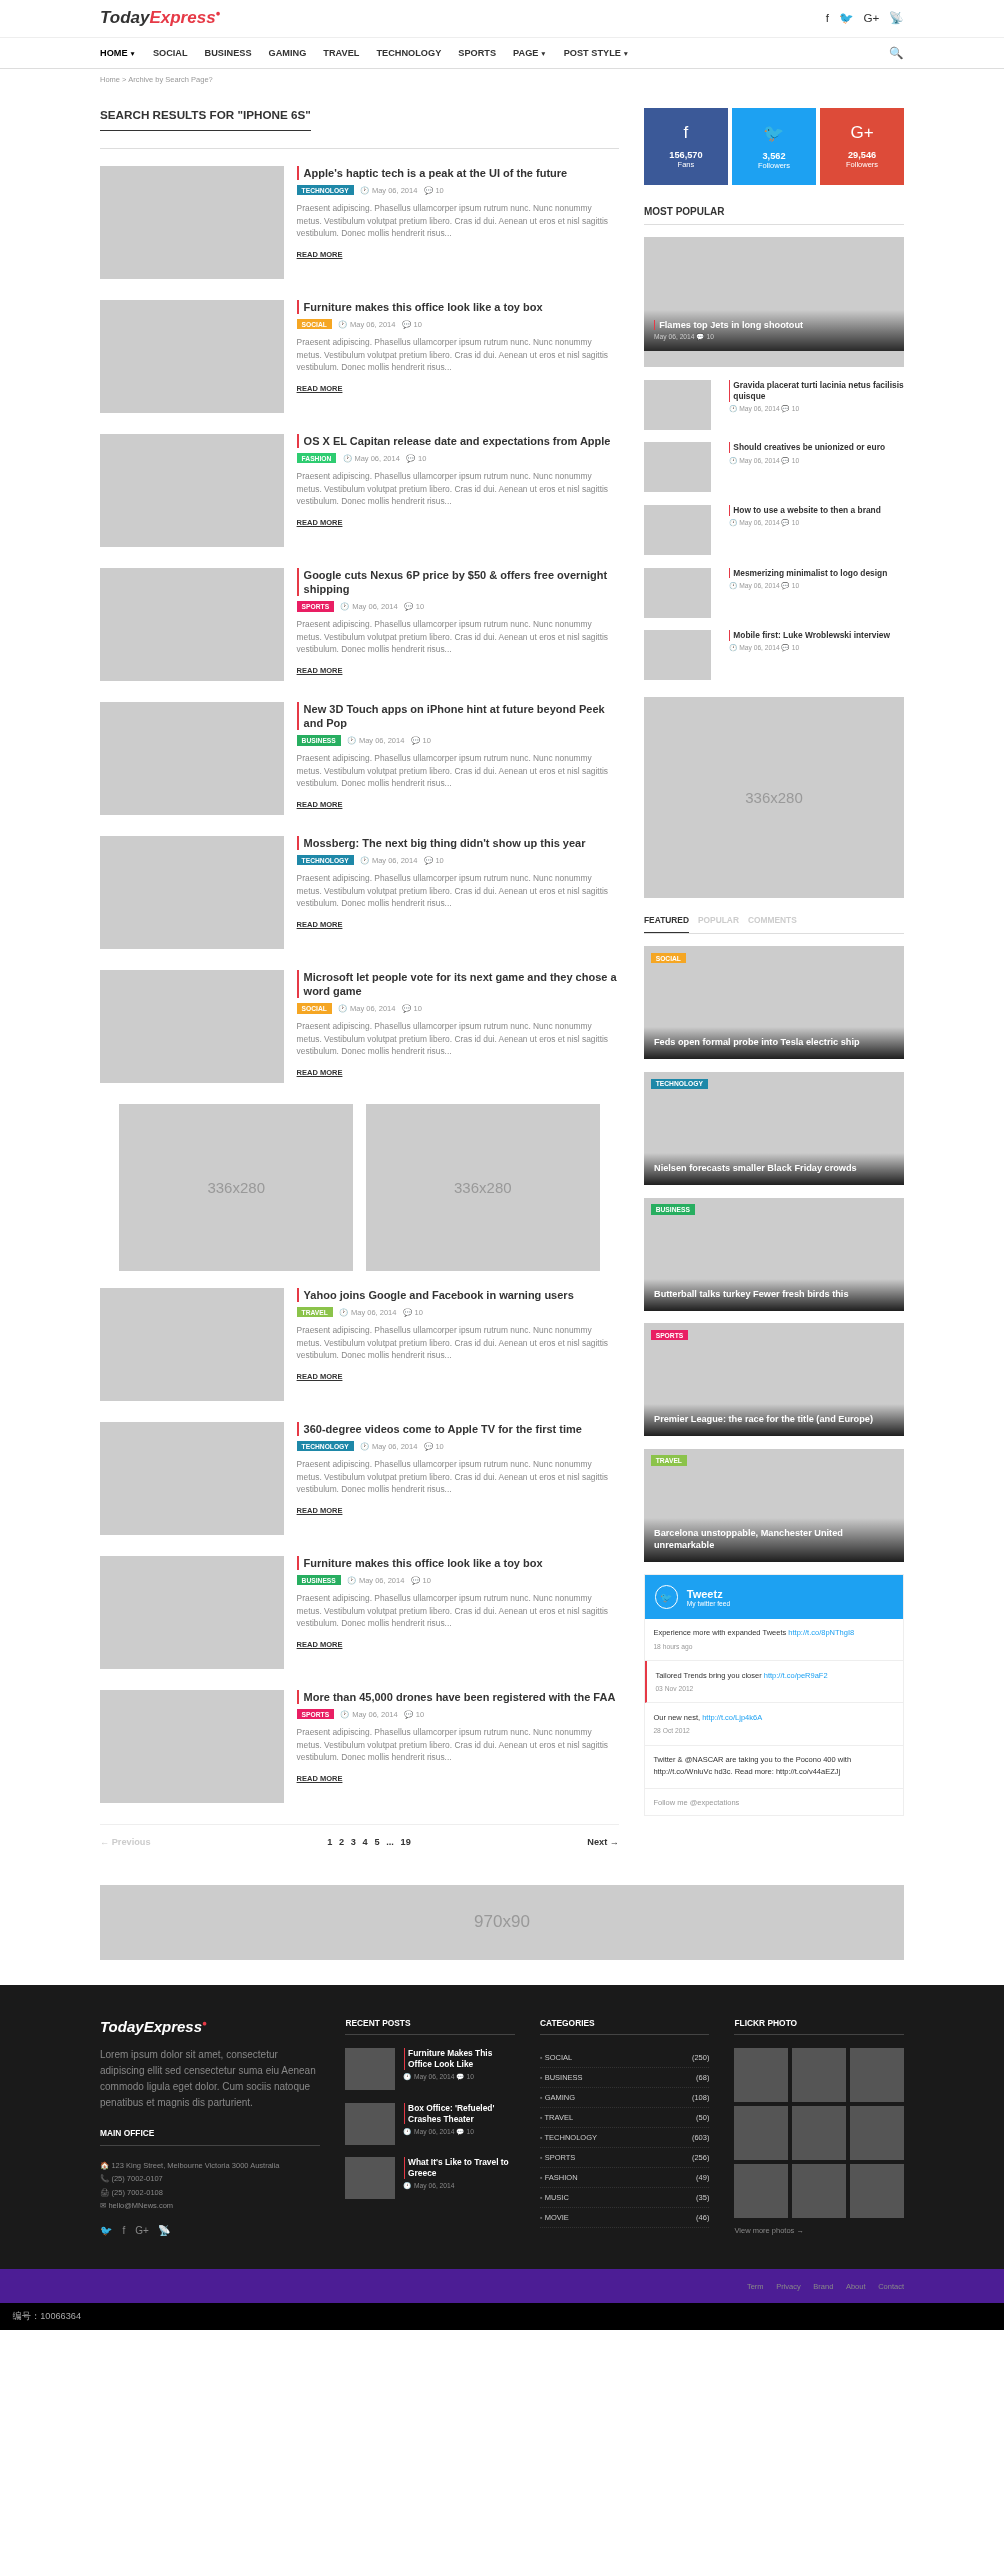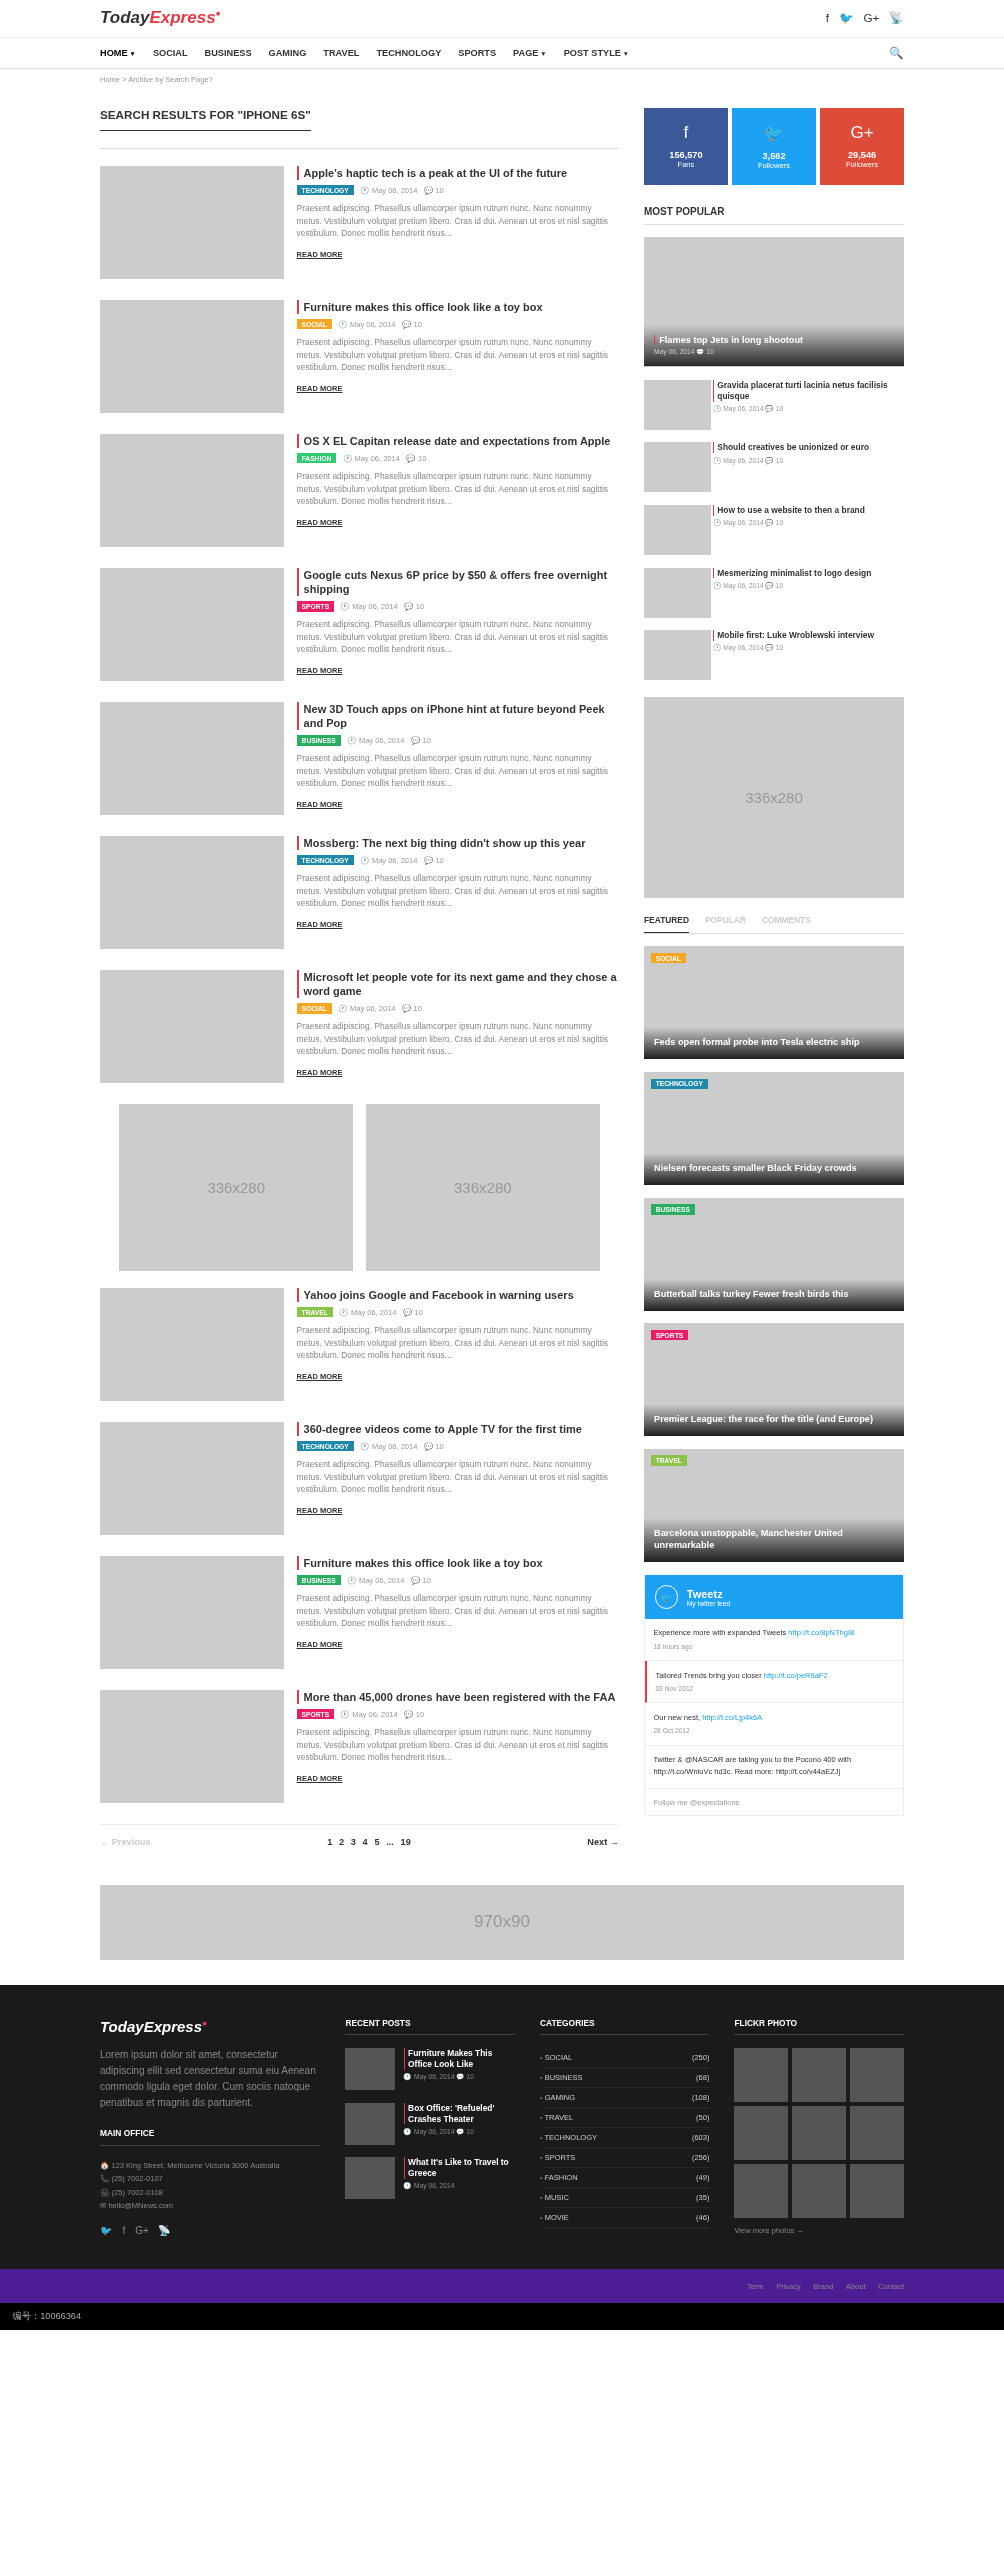--- a/index.html
+++ b/index.html
@@ -47,30 +47,30 @@
 .social-boxes{display:flex;gap:4.2px;margin-bottom:21px}
 .social-box{flex:1;padding:15px 8.4px;text-align:center;color:#fff}
 .sb-fb{background:#3b5998}
 .sb-tw{background:#1da1f2}
 .sb-gp{background:#dd4b39}
 .sb-icon{font-size:17px;margin-bottom:6.7px}
 .sb-count{font-size:9.2px;font-weight:bold}
 .sb-label{font-size:7.5px}
 .sidebar-title{font-size:10px;font-weight:bold;padding-bottom:6.7px;border-bottom:0.8px solid #ddd;margin-bottom:12.6px}
 .pop-hero{height:130px;background:#ccc;position:relative;margin-bottom:12.6px}
-.pop-hero-overlay{position:absolute;bottom:1px;left:0;right:0;background:linear-gradient(transparent,rgba(0,0,0,0.8));padding:10px;color:#fff}
+.pop-hero-overlay{position:absolute;bottom:16px;left:0;right:0;background:linear-gradient(transparent,rgba(0,0,0,0.8));padding:10px;color:#fff}
 .pop-hero-title{font-size:9.2px;font-weight:bold;border-left:1.7px solid #e63946;padding-left:4.2px;margin-bottom:3.3px}
 .pop-hero-meta{font-size:6.7px;color:#ccc}
-.pop-item{display:flex;gap:2px;margin-bottom:12.6px}
+.pop-item{display:flex;gap:18px;margin-bottom:12.6px}
 .pop-thumb{width:67px;height:50px;background:#ccc;flex-shrink:0}
 .pop-body{flex:1}
 .pop-title{font-size:8.4px;font-weight:bold;line-height:1.3;border-left:1.7px solid #e63946;padding-left:3.3px;margin-bottom:3.3px}
 .pop-meta{font-size:6.7px;color:#999}
 .sidebar-ad{width:100%;height:201px;background:#ccc;display:flex;align-items:center;justify-content:center;color:#999;font-size:15px;margin:17px 0}
-.tabs{display:flex;gap:16px;border-bottom:0.8px solid #ddd;margin-bottom:12.6px}
+.tabs{display:flex;gap:9px;border-bottom:0.8px solid #ddd;margin-bottom:12.6px}
 .tab{font-size:8.4px;font-weight:bold;padding-bottom:6.7px;color:#ccc;cursor:pointer}
 .tab.active{color:#333;border-bottom:1.7px solid #333}
 .feat-item{height:113px;background:#ccc;position:relative;margin-bottom:12.6px}
 .feat-overlay{position:absolute;bottom:0;left:0;right:0;background:linear-gradient(transparent,rgba(0,0,0,0.85));padding:10px;color:#fff}
 .feat-badge{position:absolute;top:6.7px;left:6.7px;padding:1.7px 5px;color:#fff;font-size:6.7px;font-weight:bold}
 .feat-title{font-size:9.2px;font-weight:bold;line-height:1.3}
 .tweetz{border:0.8px solid #eee}
 .tweetz-header{background:#1da1f2;color:#fff;padding:10px;display:flex;align-items:center;gap:8.4px}
 .tweetz-icon{width:23.4px;height:23.4px;border:1.7px solid #fff;border-radius:50%;display:flex;align-items:center;justify-content:center}
 .tweetz-title{font-size:11px;font-weight:bold}

